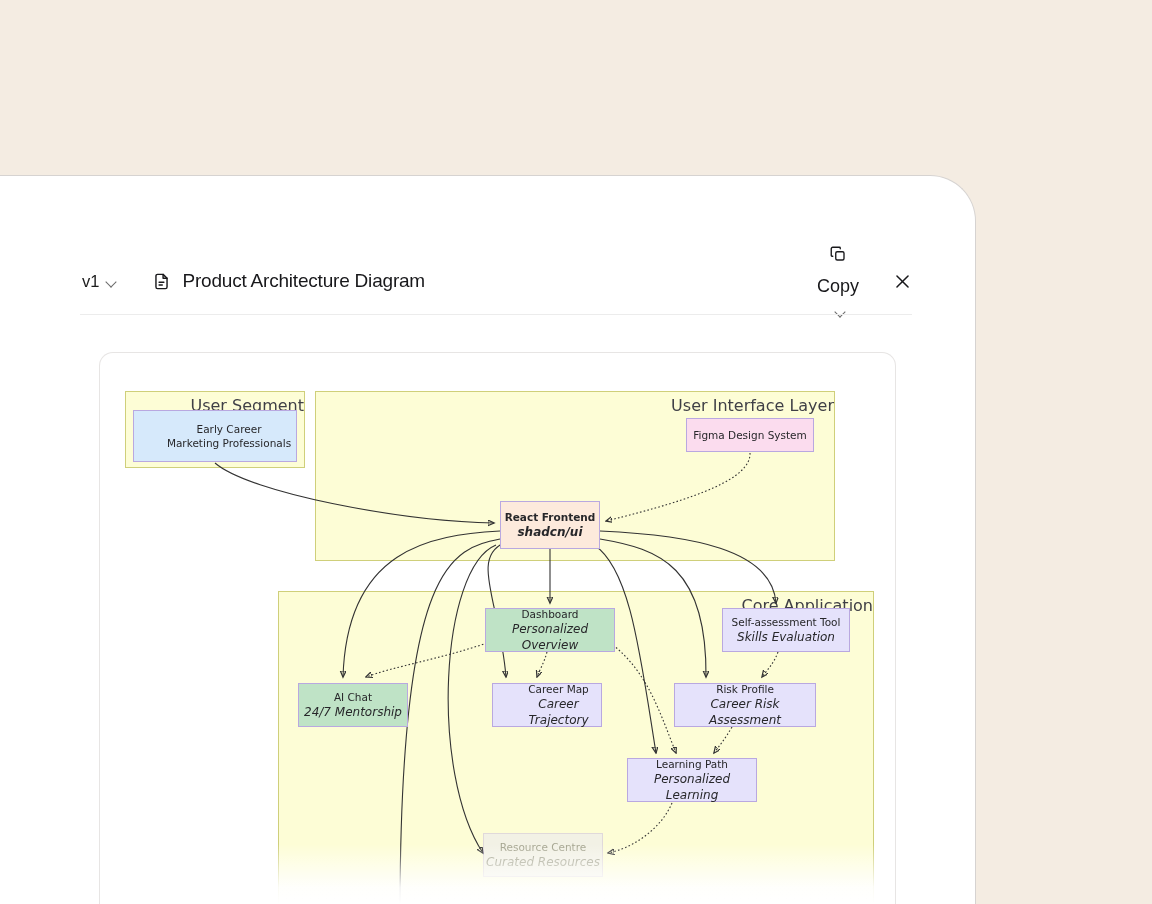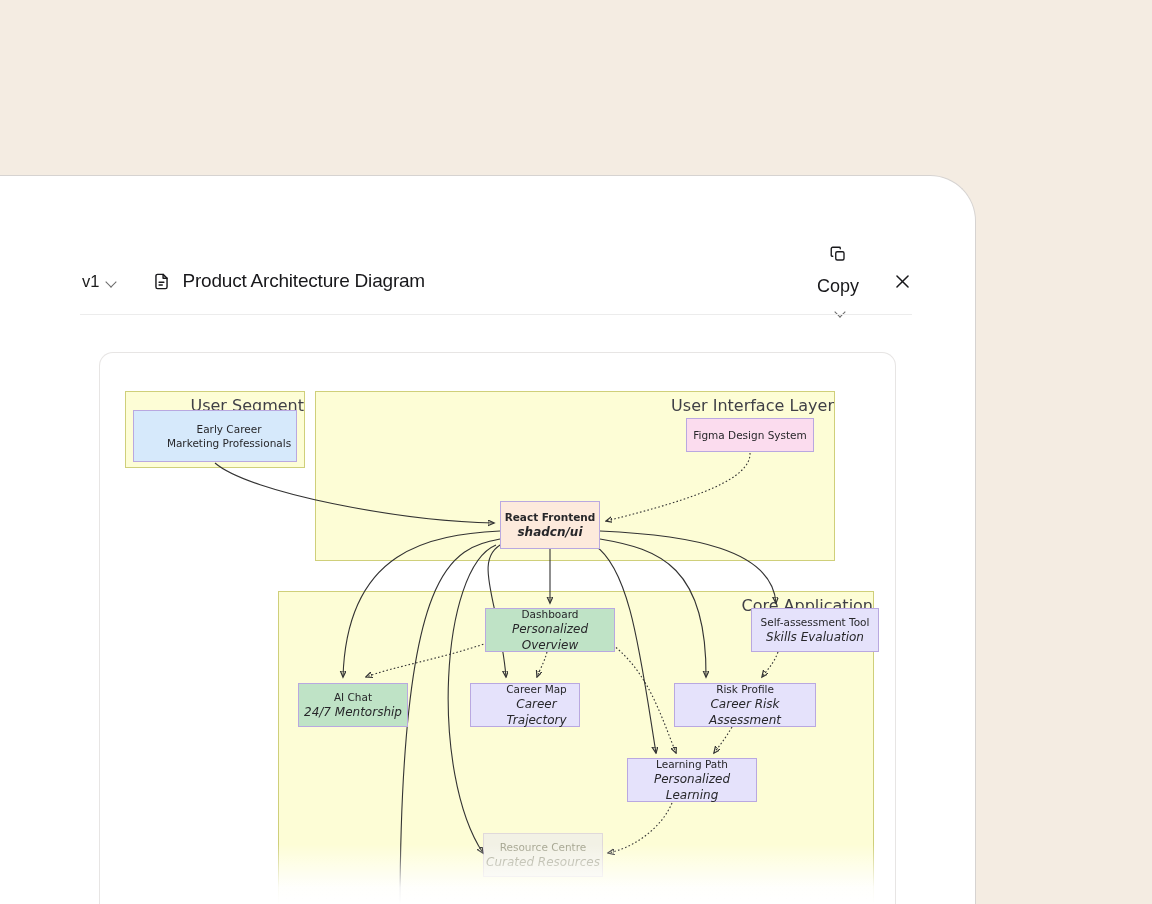--- a/index.html
+++ b/index.html
@@ -94,23 +94,23 @@
   .n-blue{background:#d6e9fb;border:1px solid #b9a8e0;}
   .n-pink{background:#fbdcee;border:1px solid #b9a8e0;}
   .n-peach{background:#fdeadc;border:1px solid #b9a8e0;font-weight:bold;}
   .n-green{background:#bfe3c6;border:1px solid #b9a8e0;}
   .n-lav{background:#e5e2fb;border:1px solid #b9a8e0;}
 
   #node-user{left:33px;top:57px;width:164px;height:52px;padding-left:28px;}
   #node-figma{left:586px;top:65px;width:128px;height:34px;}
   #node-react{left:400px;top:148px;width:100px;height:48px;}
   #node-dashboard{left:385px;top:255px;width:130px;height:44px;}
-  #node-self{left:651px;top:255px;width:128px;height:44px;}
+  #node-self{left:622px;top:255px;width:128px;height:44px;}
   #node-aichat{left:198px;top:330px;width:110px;height:44px;}
-  #node-careermap{left:370px;top:330px;width:110px;height:44px;padding-left:23px;}
+  #node-careermap{left:392px;top:330px;width:110px;height:44px;padding-left:23px;}
   #node-risk{left:574px;top:330px;width:142px;height:44px;}
   #node-learning{left:527px;top:405px;width:130px;height:44px;}
   #node-resource{left:383px;top:480px;width:120px;height:44px;opacity:0.42;}
 
   svg.edges{position:absolute;left:0;top:0;width:795px;height:551px;z-index:10;overflow:visible;}
   svg.edges path{fill:none;stroke:#333333;stroke-width:1.1;}
   svg.edges path.dotted{stroke-dasharray:1.6 2.2;stroke-width:1.1;}
 </style>
 </head>
 <body>

